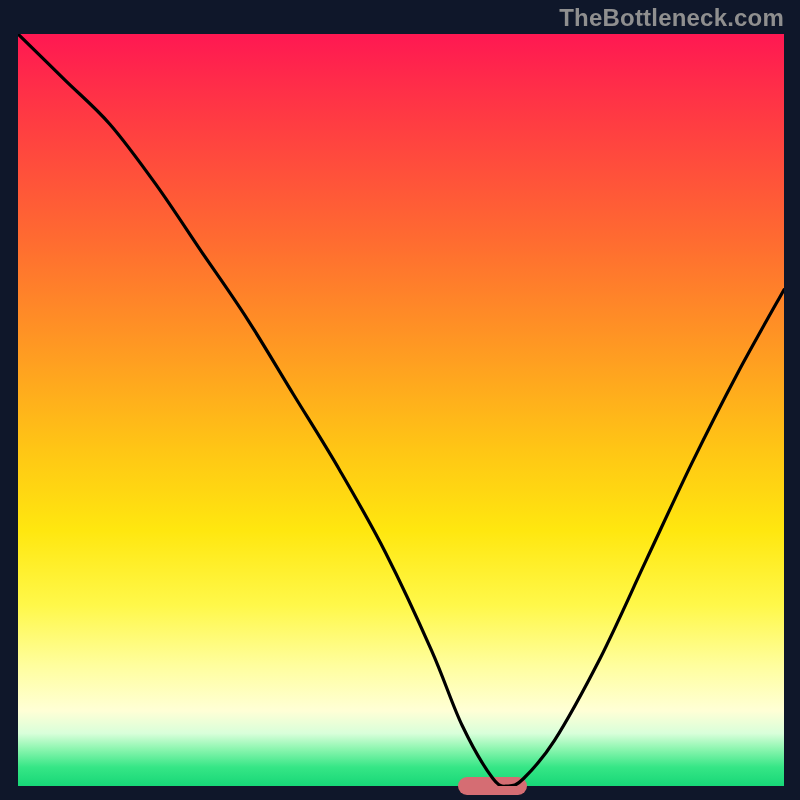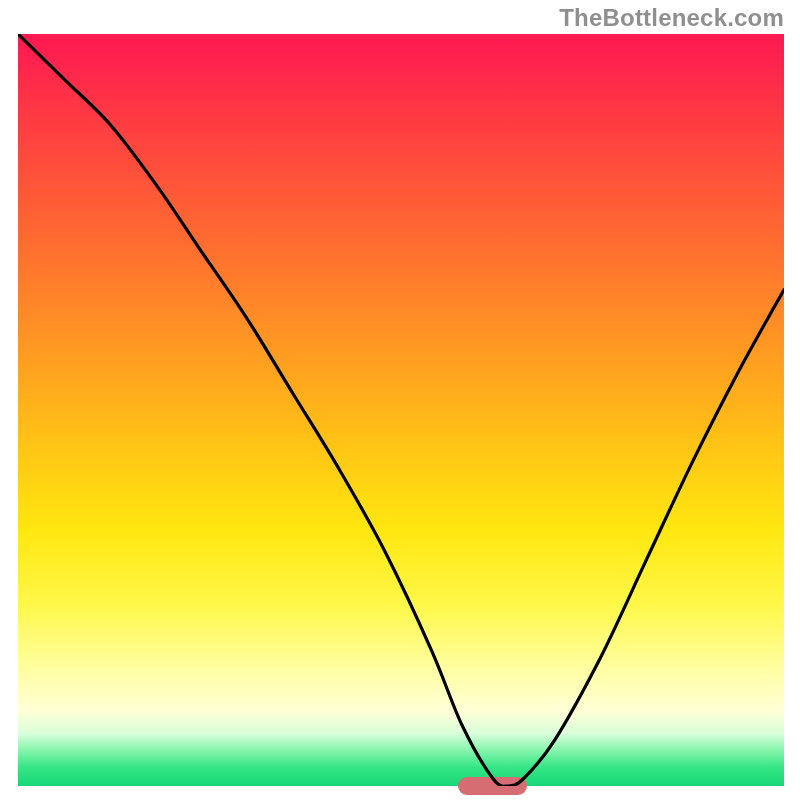--- a/index.html
+++ b/index.html
@@ -7,21 +7,21 @@
     padding: 0;
     width: 800px;
     height: 800px;
     background: #000;
     overflow: hidden;
   }
   .frame {
     position: relative;
     width: 800px;
     height: 800px;
-    background: #ffffff;
+    background: #0f172a;
   }
   .watermark {
     position: absolute;
     top: 4px;
     right: 16px;
     font-family: Arial, Helvetica, sans-serif;
     font-size: 24px;
     font-weight: 600;
     color: #8f8f8f;
     letter-spacing: 0.2px;

